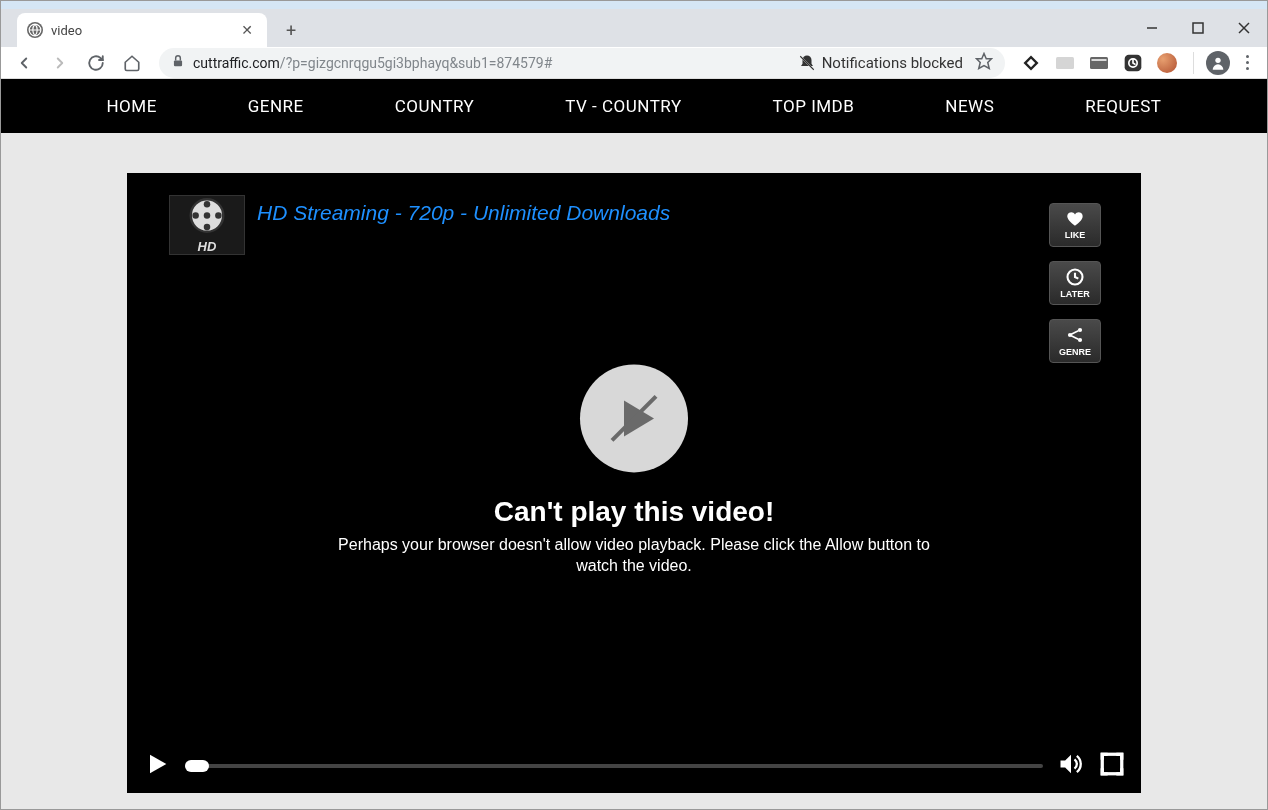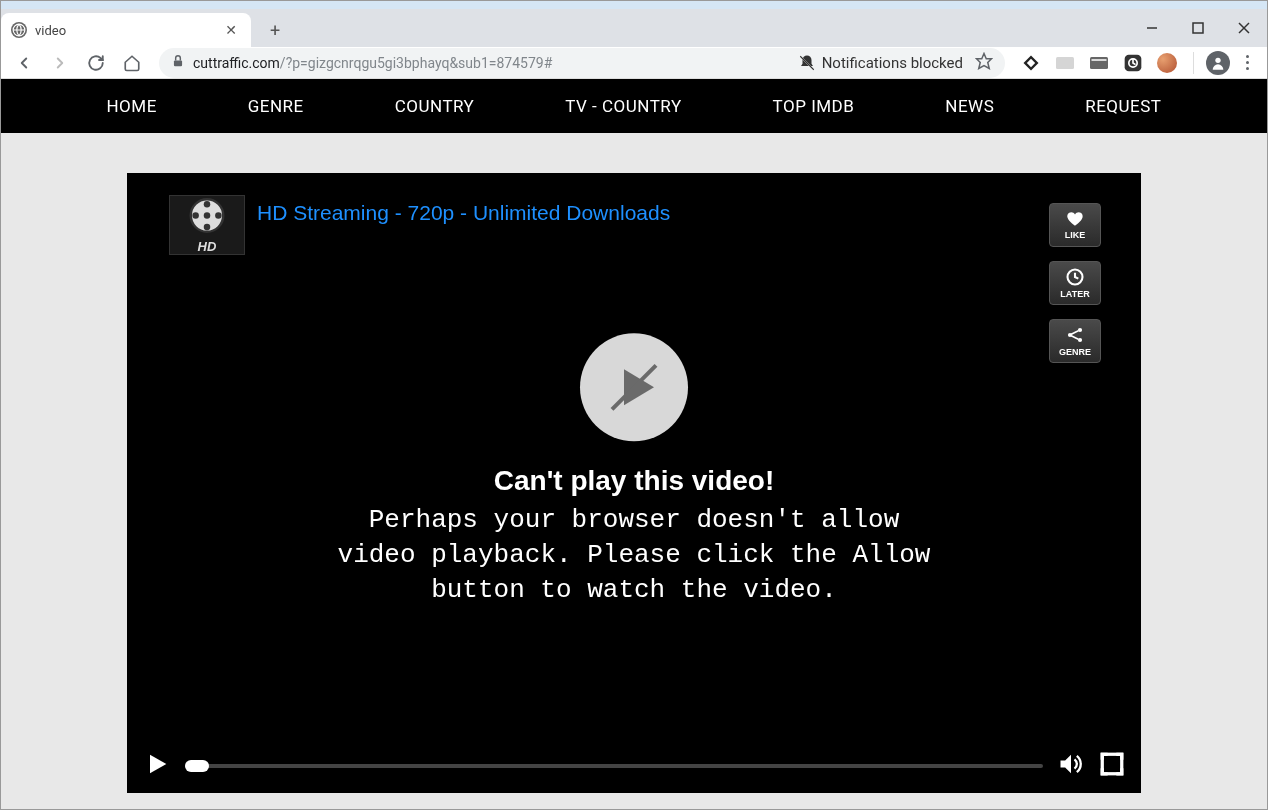--- a/index.html
+++ b/index.html
@@ -21,21 +21,21 @@
     background: #dee1e6;
     display: flex;
     align-items: flex-end;
     position: relative;
   }
   .tab {
     background: #fff;
     height: 34px;
     width: 250px;
     border-radius: 8px 8px 0 0;
-    margin-left: 0;
+    margin-left: 16px;
     display: flex;
     align-items: center;
     padding: 0 10px;
     gap: 8px;
     font-size: 13px;
     color: #444;
   }
   .tab .globe {
     width: 16px; height: 16px; border-radius: 50%;
     background: #666;
@@ -135,20 +135,21 @@
     background:#1a1a1a;
     border:1px solid #333;
     display:flex; flex-direction:column; align-items:center; justify-content:center;
     gap:4px;
   }
   .streaming-link {
     position:absolute;
     left:130px; top:28px;
     color:#1e90ff;
     font-size:21px;
+    font-style:italic;
   }
   .action-buttons {
     position:absolute;
     right:40px; top:22px;
     display:flex; flex-direction:column; gap:6px;
   }
   .abtn {
     width:52px; height:44px;
     background: linear-gradient(#4a4a4a,#2a2a2a);
     border-radius:4px;
@@ -168,21 +169,21 @@
     width:600px;
   }
   .bigplay {
     width:108px; height:108px; border-radius:50%;
     background:#d8d8d8;
     margin:0 auto 24px;
     display:flex; align-items:center; justify-content:center;
     position:relative;
   }
   .cantplay { font-size:28px; font-weight:bold; margin-bottom:6px; }
-  .subtext { font-size:26px; line-height:1.35;font-family:Liberation Mono, monospace; }
+  .subtext { font-size:16px; line-height:1.35; }
   .controls {
     position:absolute;
     bottom:0; left:0; right:0;
     height:54px;
     display:flex;
     align-items:center;
     padding: 0 16px;
     gap:14px;
   }
   .playbtn {

